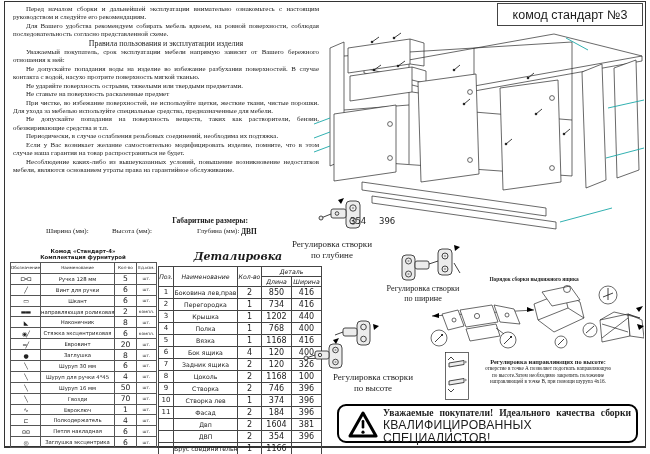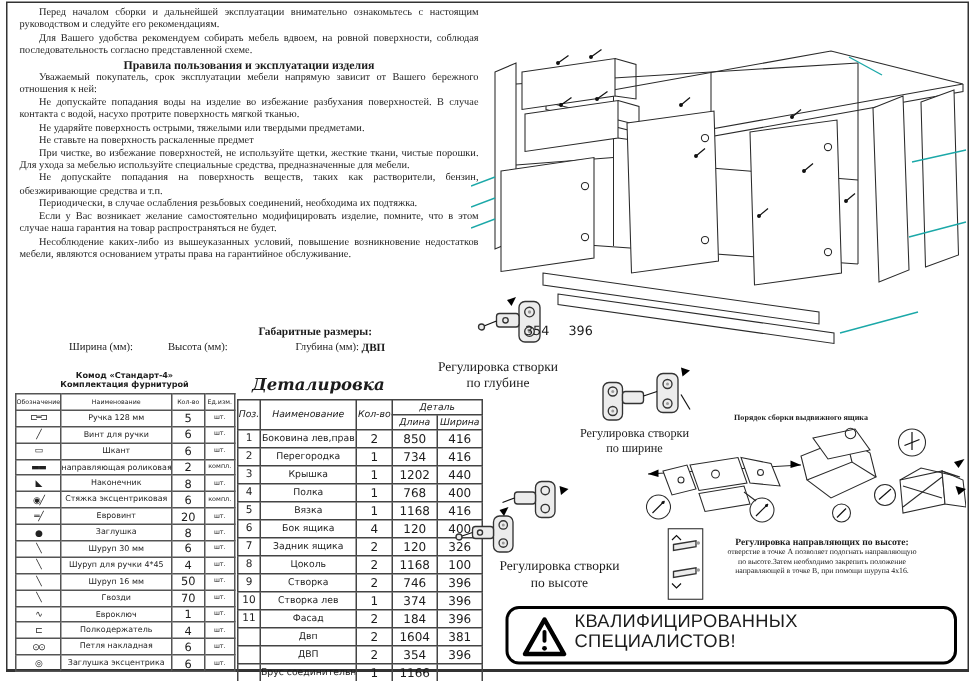--- a/index.html
+++ b/index.html
@@ -2,41 +2,41 @@
 <html><head>
 <meta charset="utf-8">
 <style>
   html,body{margin:0;padding:0;background:#888}
   .page{position:relative;width:650px;height:454px;background:#fff;font-family:"Liberation Serif",serif;color:#1c1c1c;overflow:hidden;margin:0 auto}
   .frame{position:absolute;left:4px;top:1px;right:4px;bottom:6px;border:1.2px solid #333;border-bottom-width:2px;pointer-events:none}
 
   
   .reco{position:absolute;left:13px;top:5px;width:306px}
   .reco h1{font-size:8.8px;text-align:center;margin:0 0 1px 0;font-weight:bold}
-  .reco h2{font-size:7.9px;text-align:center;margin:0;font-weight:bold}
+  .reco h2{font-size:7.9px;text-align:center;margin:0;font-weight:normal}
   .rp{font-size:6.9px;line-height:8.45px;margin:0;text-align:justify;text-indent:13px}
 
   
   .dims-title{position:absolute;left:48px;top:216px;width:200px;text-align:right;font-size:7.6px;font-weight:bold}
   .dim-label{position:absolute;top:227px;font-size:7.1px}
   #dim-w{left:46px}#dim-h{left:112px}#dim-d{left:197px}
   #dim-dvp{left:241px;font-weight:bold;font-size:7.4px}
 
   
   .hw-title{position:absolute;left:12px;top:248px;width:142px;text-align:center;font-size:5.4px;font-weight:bold;line-height:6.4px;font-family:"DejaVu Sans",sans-serif}
   table.hw{position:absolute;left:10px;top:262px;width:146px;border-collapse:collapse;table-layout:fixed;font-family:"DejaVu Sans",sans-serif}
   .hw td,.hw th{border:0.6px solid #555;padding:0;text-align:center;height:9.9px;overflow:hidden;white-space:nowrap}
   .hw th{font-size:4.2px;font-weight:normal}
   .hw .ic{font-size:6px;color:#222;letter-spacing:-1px}
   .hw .nm{font-size:5.3px}
   .hw .qty{font-size:7.6px}
   .hw .un{font-size:4.3px}
 
   
-  .parts-title{position:absolute;left:168px;top:250px;width:140px;text-align:left;font-family:"DejaVu Serif",serif;font-style:italic;font-weight:bold;font-size:11px}
+  .parts-title{position:absolute;left:168px;top:250px;width:140px;text-align:center;font-family:"DejaVu Serif",serif;font-style:italic;font-weight:bold;font-size:11px}
   table.parts{position:absolute;left:158px;top:266px;width:163px;border-collapse:collapse;table-layout:fixed;font-family:"DejaVu Sans",sans-serif}
   .parts td,.parts th{border:0.7px solid #444;padding:0;text-align:center;overflow:hidden;white-space:nowrap}
   .parts th{font-size:6.2px;font-style:italic;font-weight:normal;height:8.8px}
   .parts td{height:11px}
   .parts .pos{font-size:7px}
   .parts .pname{font-size:6.2px}
   .parts .num{font-size:8px}
 
   
   .titlebox{position:absolute;left:497px;top:3px;width:146px;height:23px;border:1px solid #444;display:flex;align-items:center;justify-content:center;font-family:"Liberation Sans",sans-serif;font-size:12.5px;box-sizing:border-box}
@@ -375,20 +375,23 @@
         <tr>
           <td class="pos"></td>
           <td class="pname">Брус соединительный</td>
           <td class="num">1</td>
           <td class="num">1166</td>
           <td class="num"></td>
         </tr>
       </tbody>
   </table>
 
+  <div class="titlebox">
+    <span>комод стандарт №3</span>
+  </div>
 
   <svg id="main-diagram" viewBox="0 0 332 218">
 
     <polygon class="lw" points="50,56 240,22 328,44 138,78"></polygon>
     <polyline class="ln" points="50,56 50,61 138,83 328,49 328,44"></polyline>
     <line class="ln" x1="138" y1="78" x2="138" y2="83"></line>
 
     <polygon class="lw" points="16,36 30,30 30,148 16,154"></polygon>
     <line class="ln" x1="30" y1="44" x2="258" y2="30"></line>
     <line class="ln" x1="258" y1="30" x2="258" y2="164"></line>
@@ -588,16 +591,17 @@
       </div>
   </div>
 
   <div class="warn">
     <svg class="warn-tri" viewBox="0 0 30 28">
       <path d="M15 2 L28 25 L2 25 Z" fill="#fff" stroke="#000" stroke-width="3" stroke-linejoin="round"></path>
       <rect x="13.7" y="9" width="2.6" height="8.5" rx="1.2" fill="#000"></rect>
       <circle cx="15" cy="21.2" r="1.6" fill="#000"></circle>
     </svg>
     <div class="warn-text">
+      <div class="w1">Уважаемые покупатели! Идеального качества сборки</div>
       <div class="w3">КВАЛИФИЦИРОВАННЫХ СПЕЦИАЛИСТОВ!</div>
     </div>
   </div>
 </div>
 
 </body></html>

